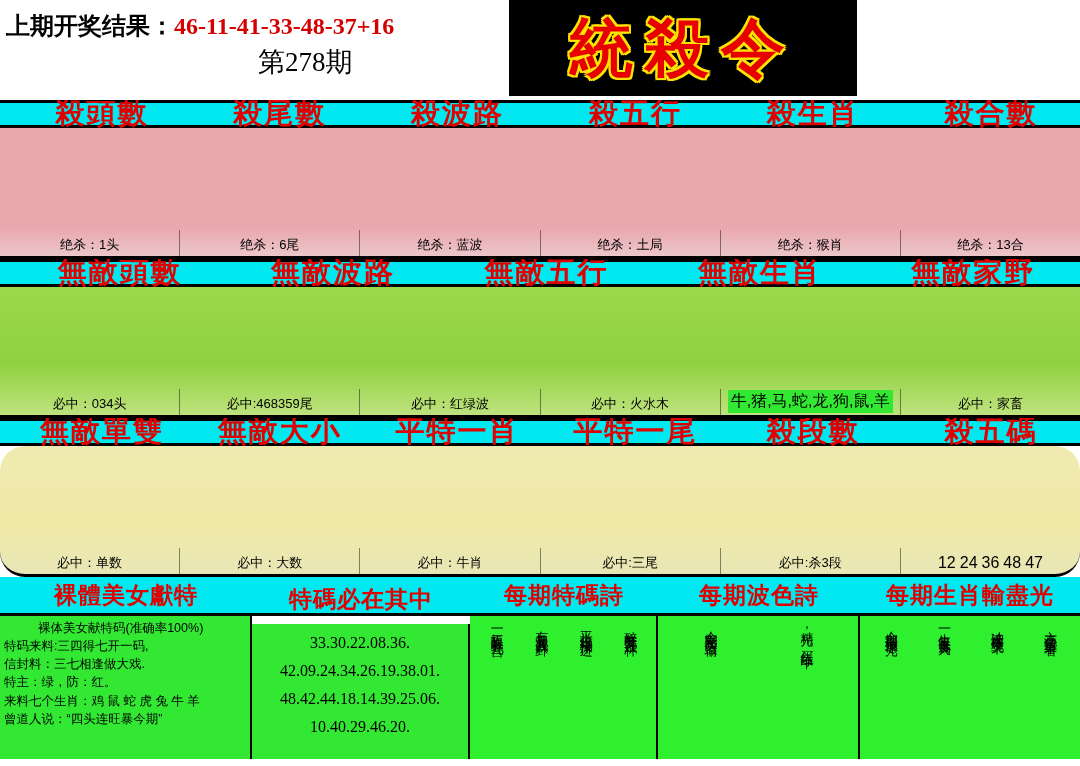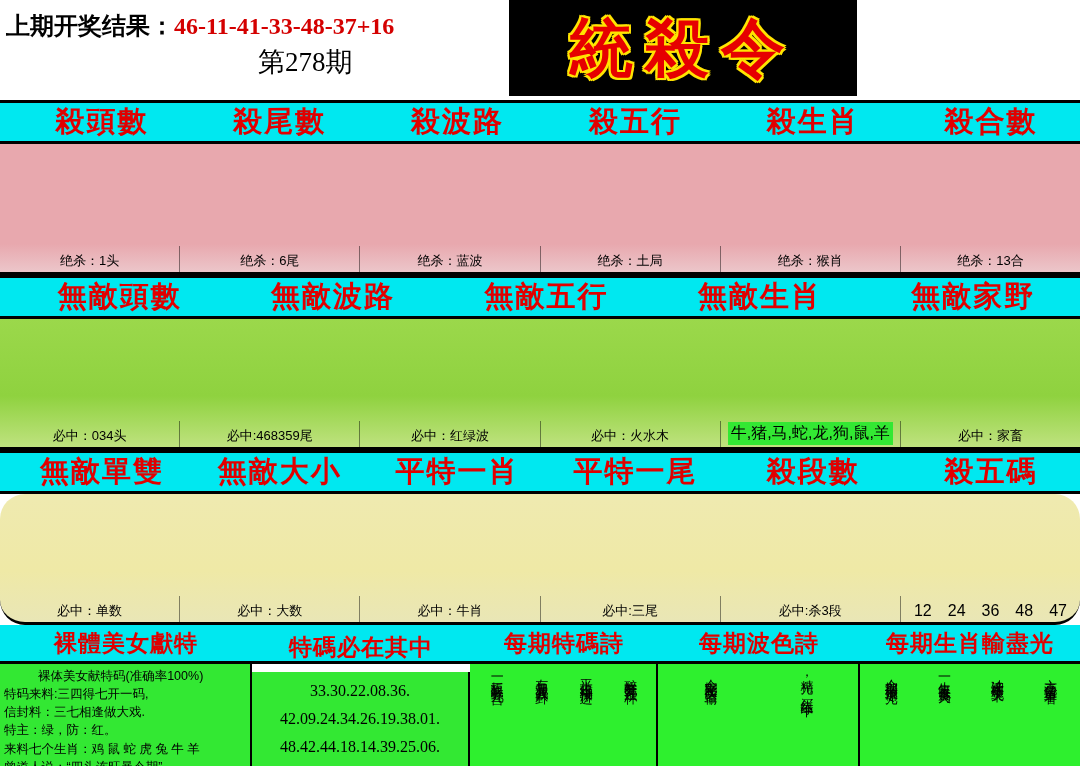--- a/index.html
+++ b/index.html
@@ -77,21 +77,21 @@
   
   .row {
     display: flex;
     width: 1080px;
     box-sizing: border-box;
   }
   .title-row {
     background: #00e8f0;
     border-top: 3px solid #000;
     border-bottom: 3px solid #000;
-    height: 44px;
+    height: 28px;
     padding-left: 13px;
   }
   .title-cell {
     flex: 1 1 0;
     display: flex;
     align-items: center;
     justify-content: center;
     font-family: "Liberation Serif", serif;
     font-size: 29px;
     font-weight: bold;
@@ -140,21 +140,21 @@
   .band-wudi .cell, .band-yellow .cell, .band-kill .cell { font-weight: normal; }
 
   
   .chip-green {
     background: #33e833;
     padding: 1px 3px;
     font-size: 16px;
   }
   .nums-row {
     display: flex;
-    gap: 16px;
+    gap: 4px;
     font-size: 16px;
     color: #000;
     align-items: center;
   }
 
   
   .bottom-title-row {
     background: #00e8f0;
     border-bottom: 3px solid #000;
     height: 36px;

